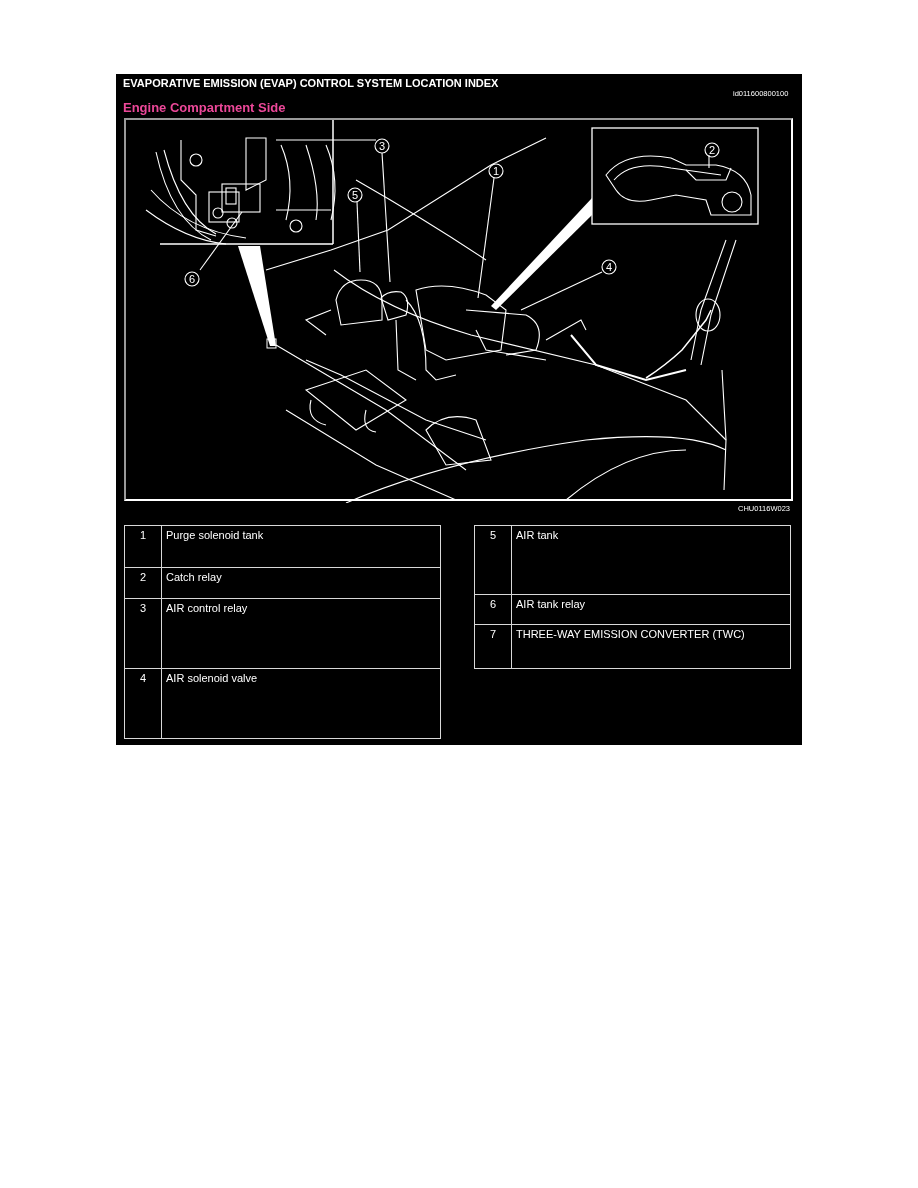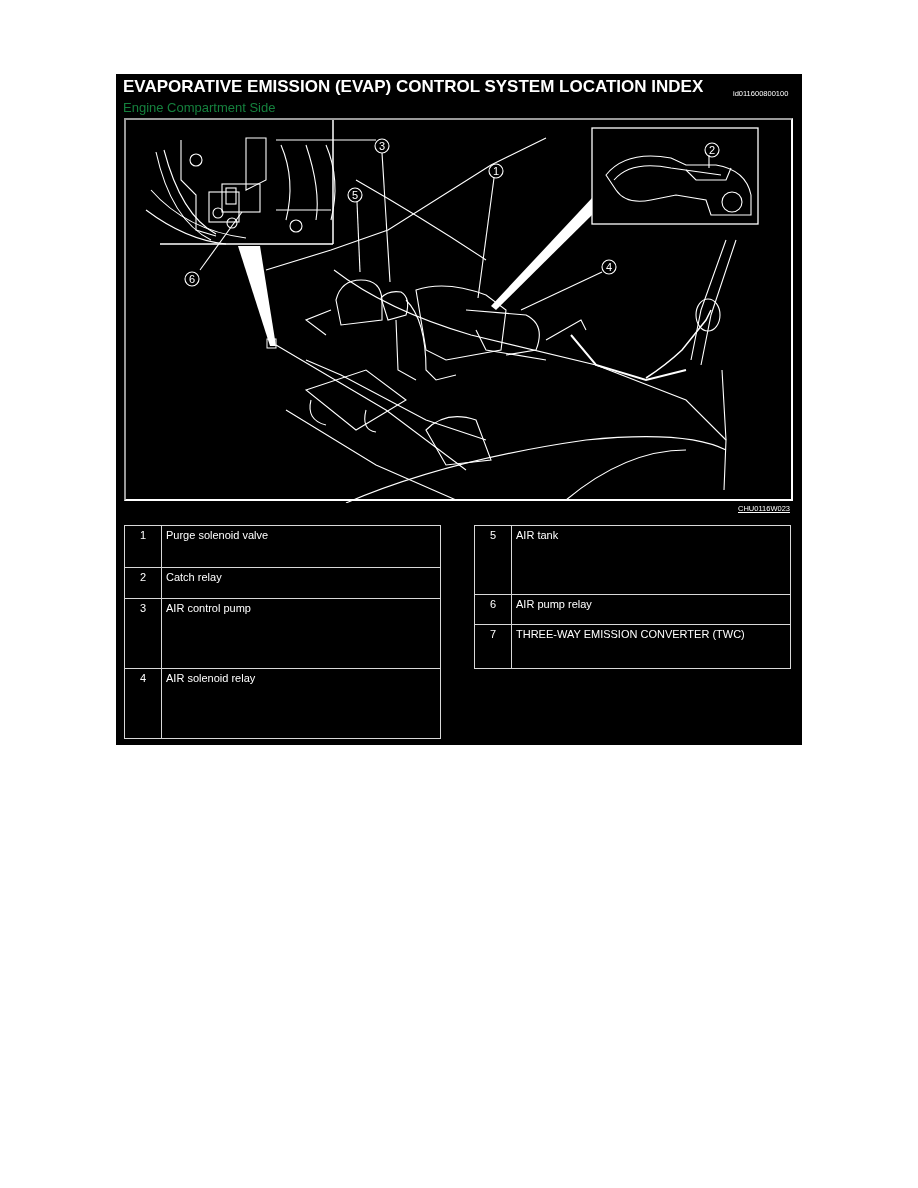--- a/index.html
+++ b/index.html
@@ -1,23 +1,23 @@
 <!DOCTYPE html>
 <html><head>
 <meta charset="utf-8">
 <style>
   html, body { margin:0; padding:0; background:#ffffff; }
   body { width:918px; height:1188px; position:relative; overflow:hidden; font-family:"Liberation Sans", sans-serif; }
   .panel { position:absolute; left:116px; top:74px; width:686px; height:671px; background:#000; }
-  .title { position:absolute; left:123px; top:77px; color:#fff; font-weight:bold; font-size:17px; letter-spacing:0px; white-space:nowrap; }
+  .title { position:absolute; left:123px; top:77px; color:#fff; font-weight:bold; font-size:11px; letter-spacing:0px; white-space:nowrap; }
   .doc-id { position:absolute; left:733px; top:89px; color:#fff; font-size:7.5px; white-space:nowrap; }
-  .subtitle { position:absolute; left:123px; top:100px; color:#15803d; font-weight:normal; font-size:13px; white-space:nowrap; }
+  .subtitle { position:absolute; left:123px; top:100px; color:#ec4899; font-weight:bold; font-size:13px; white-space:nowrap; }
   .figure { position:absolute; left:124px; top:118px; width:669px; height:383px; border-top:2px solid #9a9a9a; border-left:2px solid #9a9a9a; border-right:2px solid #fff; border-bottom:2px solid #fff; box-sizing:border-box; }
   .figure svg { position:absolute; left:0; top:0; }
-  .fig-code { position:absolute; left:738px; top:504px; color:#fff; font-size:7.5px; white-space:nowrap;text-decoration:underline; }
+  .fig-code { position:absolute; left:738px; top:504px; color:#fff; font-size:7.5px; white-space:nowrap; }
   table.legend { position:absolute; border-collapse:collapse; color:#fff; font-size:11px; }
   table.legend td { border:1.5px solid #d8d8d8; vertical-align:top; padding:3px 4px 0 4px; }
   table.legend td.num { width:28px; text-align:center; }
   table.legend td.desc { width:270px; }
   #tbl-left { left:124px; top:525px; }
   #tbl-right { left:474px; top:525px; }
 </style>
 </head>
 <body>
 
@@ -126,45 +126,45 @@
       <text x="483" y="151" fill="#fff" stroke="none" font-size="11" text-anchor="middle" font-family="Liberation Sans, sans-serif">4</text>
     </g>
   </svg>
 </div>
 <div class="fig-code">CHU0116W023</div>
 
 <table class="legend" id="tbl-left">
   <tbody>
       <tr style="height:42px">
     <td class="num">1</td>
-    <td class="desc">Purge solenoid valve</td>
+    <td class="desc">Purge solenoid tank</td>
   </tr>
   <tr style="height:31px">
     <td class="num">2</td>
     <td class="desc">Catch relay</td>
   </tr>
   <tr style="height:70px">
     <td class="num">3</td>
-    <td class="desc">AIR control pump</td>
+    <td class="desc">AIR control relay</td>
   </tr>
   <tr style="height:70px">
     <td class="num">4</td>
-    <td class="desc">AIR solenoid relay</td>
+    <td class="desc">AIR solenoid valve</td>
   </tr>
 </tbody>
   </table>
 
 <table class="legend" id="tbl-right">
   <tbody>
       <tr style="height:69px">
     <td class="num">5</td>
     <td class="desc">AIR tank</td>
   </tr>
   <tr style="height:30px">
     <td class="num">6</td>
-    <td class="desc">AIR pump relay</td>
+    <td class="desc">AIR tank relay</td>
   </tr>
   <tr style="height:44px">
     <td class="num">7</td>
     <td class="desc">THREE-WAY EMISSION CONVERTER (TWC)</td>
   </tr>
 </tbody>
   </table>
 
 </body></html>

